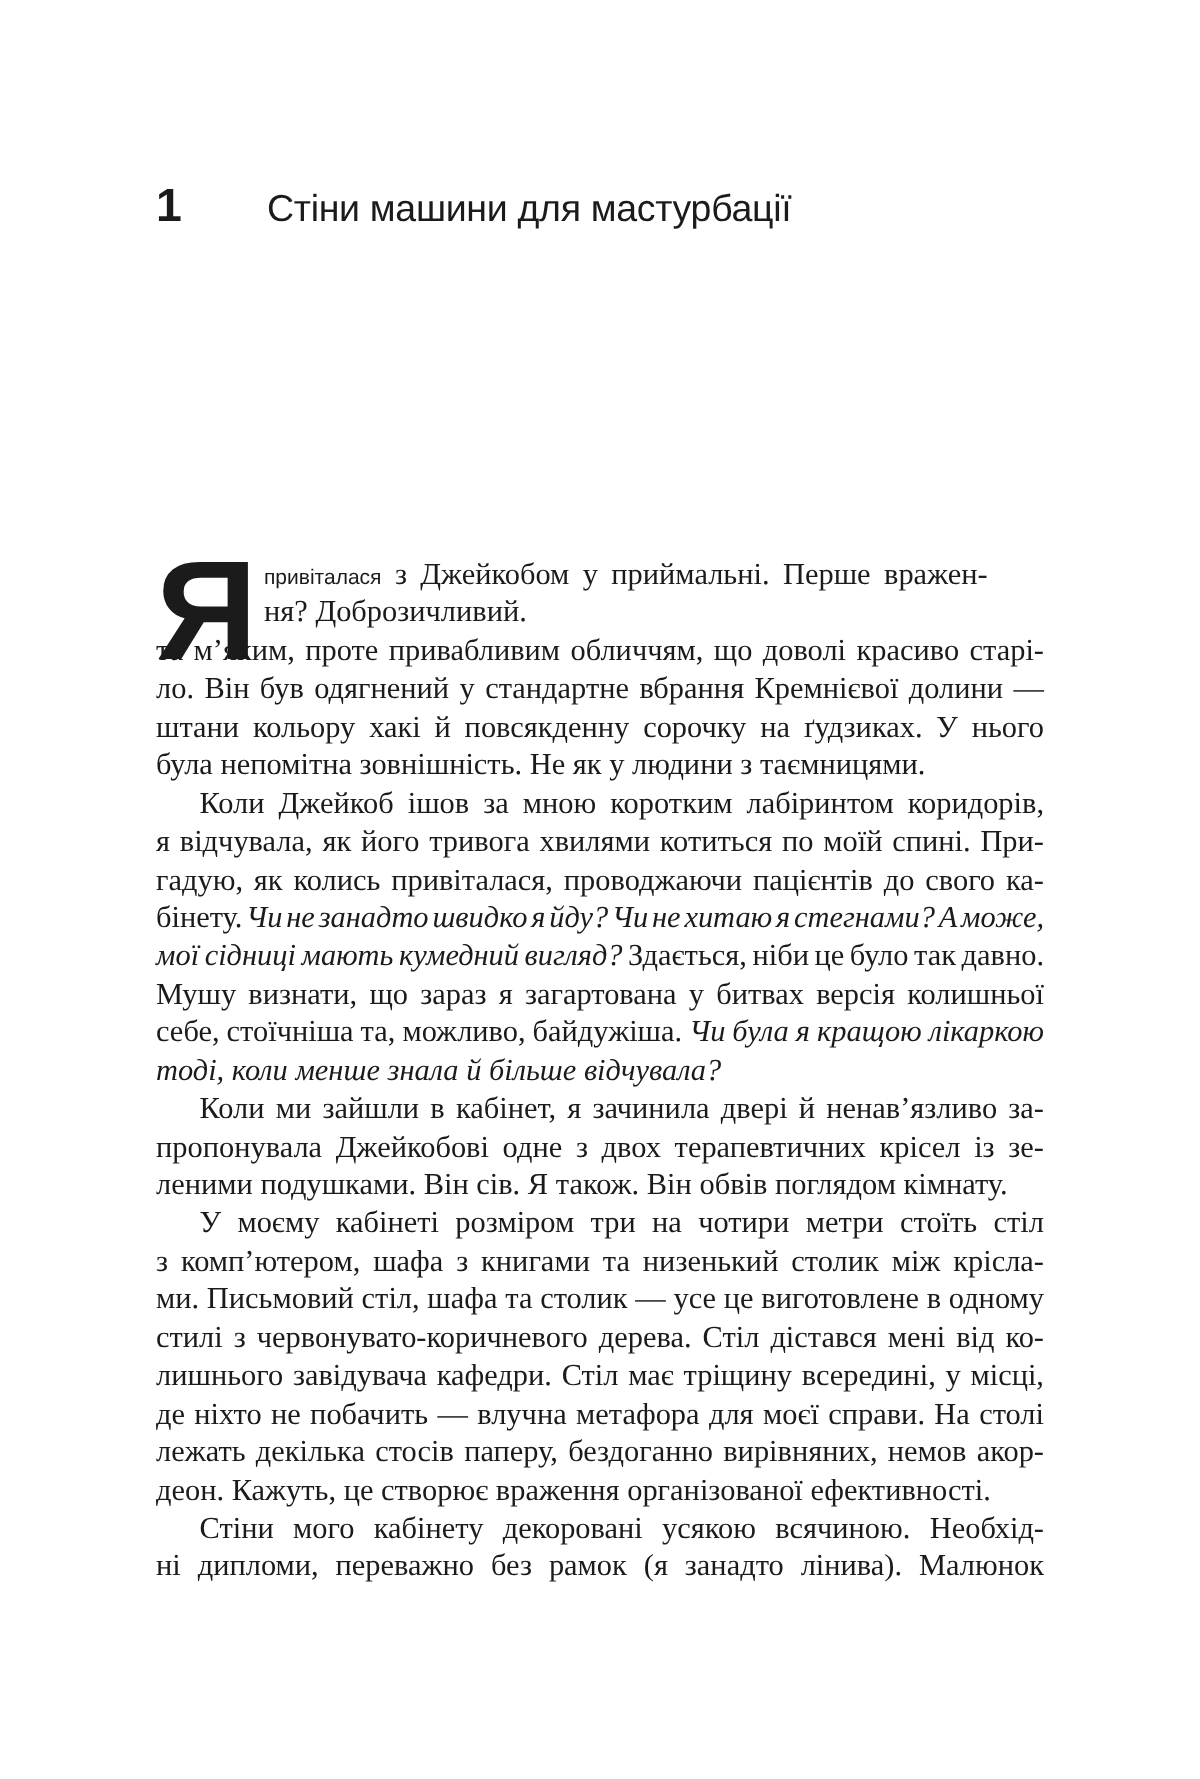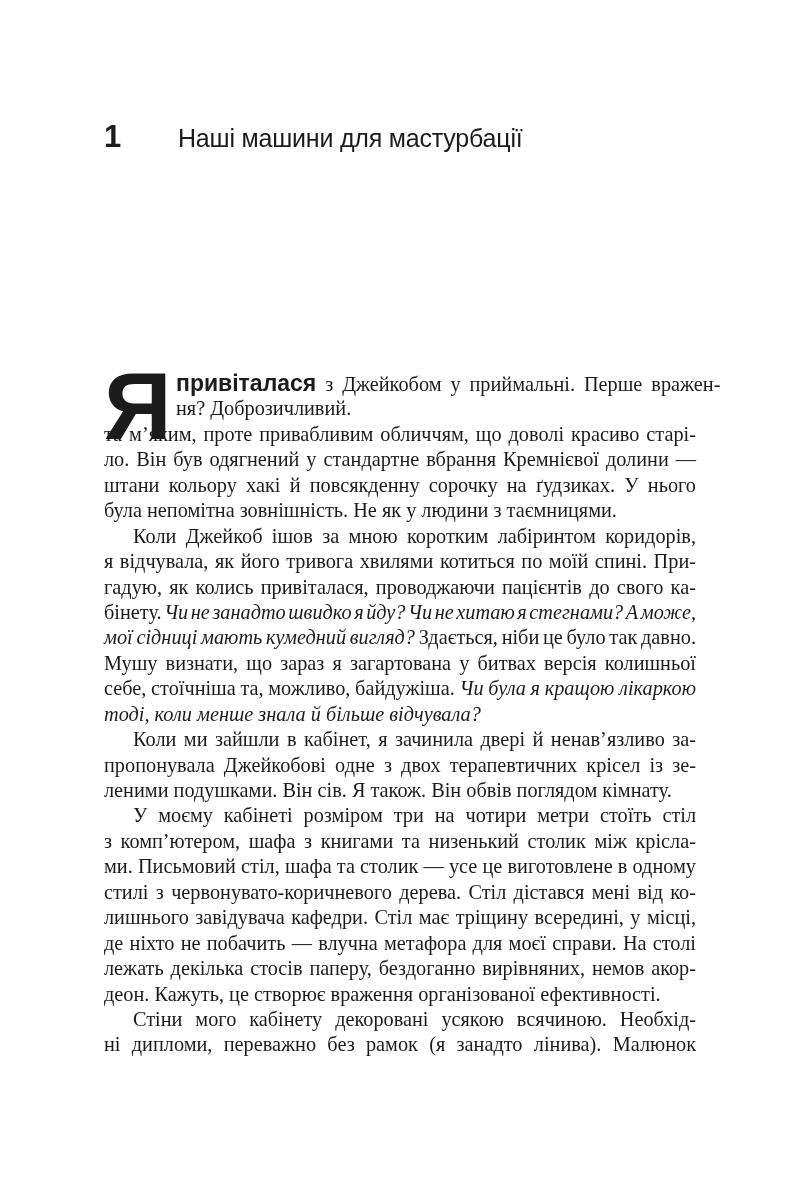--- a/index.html
+++ b/index.html
@@ -60,33 +60,33 @@
     line-height: 25.45px;
     white-space: pre;
   }
   .line .inner {
     white-space: pre;
   }
   .r-n { }
   .r-i { font-style: italic; }
   .r-b {
     font-family: "Liberation Sans", sans-serif;
-    font-weight: 700;
-    font-size: 23px;
+    font-weight: 400;
+    font-size: 14px;
     text-align: center;
   }
 </style>
 </head>
 <body>
 
 <div class="page">
 
   <div class="chapter-header">
     <span class="chapter-number">1</span>
-    <span class="chapter-title">Наші машини для мастурбації</span>
+    <span class="chapter-title">Стіни машини для мастурбації</span>
   </div>
 
   <div class="body-text">
     <span class="drop-cap">Я</span>
     <div>
         <div class="line" style="padding-left: 72px;"><span class="inner" style="word-spacing: 3.8724px;"><span class="r-b">привіталася</span><span class="r-n"> з Джейкобом у приймальні. Перше вражен-</span></span></div>
         <div class="line" style="padding-left: 72px;"><span class="inner"><span class="r-n">ня? Доброзичливий.</span></span></div>
         <div class="line" style="padding-left: 0px;"><span class="inner" style="word-spacing: 1.86523px;"><span class="r-n">та м’яким, проте привабливим обличчям, що доволі красиво старі-</span></span></div>
         <div class="line" style="padding-left: 0px;"><span class="inner" style="word-spacing: 1.88021px;"><span class="r-n">ло. Він був одягнений у стандартне вбрання Кремнієвої долини —</span></span></div>
         <div class="line" style="padding-left: 0px;"><span class="inner" style="word-spacing: 4.1441px;"><span class="r-n">штани кольору хакі й повсякденну сорочку на ґудзиках. У нього</span></span></div>

